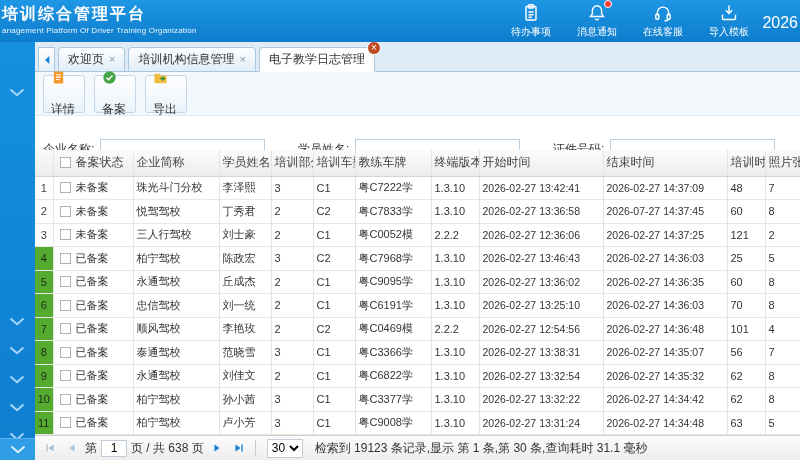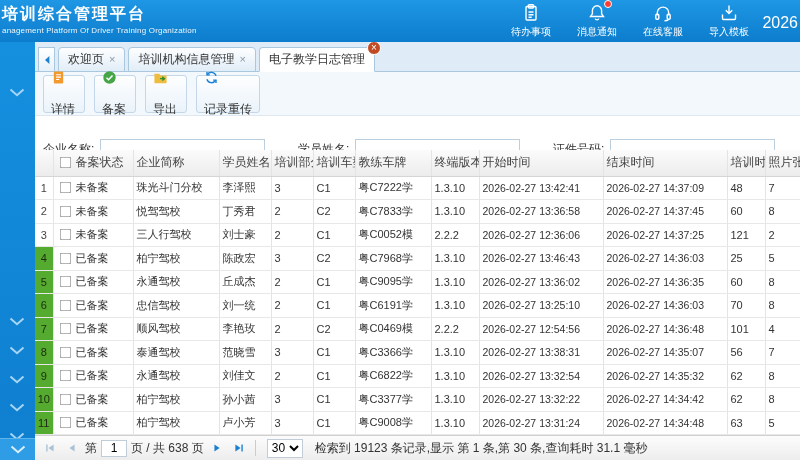--- a/index.html
+++ b/index.html
@@ -241,31 +241,20 @@
           <span class="tbl">备案</span>
         </button>
         <button class="tbtn">
           <span class="ticon">
             <svg viewBox="0 0 16 16">
               <path d="M1.5 4h5.2l1.4 1.8h6.4V13a1 1 0 0 1-1 1h-11a1 1 0 0 1-1-1z" fill="#eebc3e"></path>
               <path d="M7.5 9.2h4.2M9.9 7.2l2.4 2-2.4 2" stroke="#2f8f2f" stroke-width="1.4" fill="none"></path>
             </svg>
           </span>
           <span class="tbl">导出</span>
-        </button>
-        <button class="tbtn">
-          <span class="ticon">
-            <svg viewBox="0 0 16 16" fill="none" stroke="#1d80d4" stroke-width="1.5">
-              <path d="M12.9 6.2A5.2 5.2 0 0 0 3.4 5.1"></path>
-              <path d="M3.1 9.8a5.2 5.2 0 0 0 9.5 1.1"></path>
-              <path d="M3.2 2.2v3h3"></path>
-              <path d="M12.8 13.8v-3h-3"></path>
-            </svg>
-          </span>
-          <span class="tbl">记录重传</span>
         </button>
       </div>
 
     <div class="filters">
         <div class="fgroup">
           <label>企业名称:</label>
           <input style="">
         </div>
         <div class="fgroup">
           <label>学员姓名:</label>
@@ -327,21 +316,21 @@
             <tr>
               <td class="rownum">2</td>
               <td class="statuscell"><input type="checkbox" style=""><span class="slbl">未备案</span></td>
               <td class="cell">悦驾驾校</td>
               <td class="cell">丁秀君</td>
               <td class="cell">2</td>
               <td class="cell">C2</td>
               <td class="cell">粤C7833学</td>
               <td class="cell">1.3.10</td>
               <td class="cell">2026-02-27 13:36:58</td>
-              <td class="cell">2026-02-27 14:37:45</td>
+              <td class="cell">2026-07-27 14:37:45</td>
               <td class="cell">60</td>
               <td class="cell">8</td>
             </tr>
             <tr>
               <td class="rownum">3</td>
               <td class="statuscell"><input type="checkbox" style=""><span class="slbl">未备案</span></td>
               <td class="cell">三人行驾校</td>
               <td class="cell">刘士豪</td>
               <td class="cell">2</td>
               <td class="cell">C1</td>

